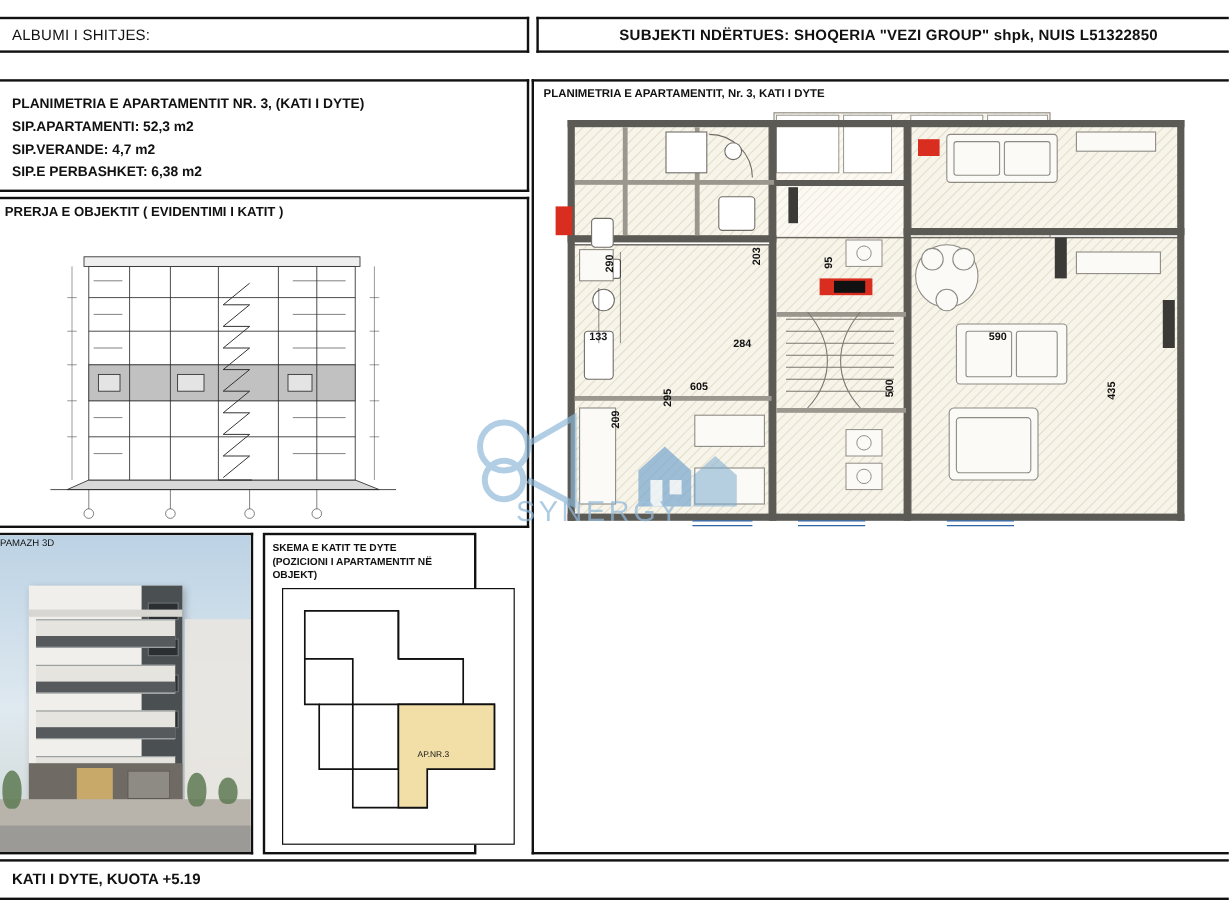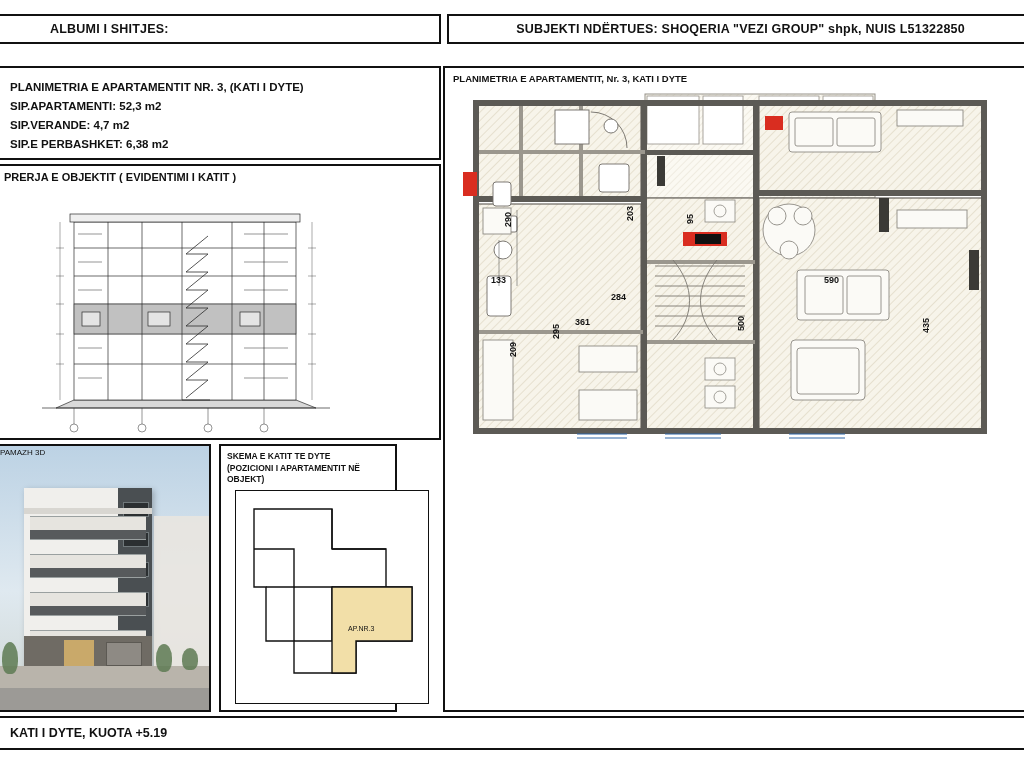--- a/index.html
+++ b/index.html
@@ -10,21 +10,21 @@
     color:#111;
   }
   #sheet{position:relative;width:1024px;height:768px;background:#fff;}
 
   
   .hdr-left{
     position:absolute;left:-4px;top:14px;width:445px;height:30px;
     border:2px solid #111;border-left:none;background:#fff;
     display:flex;align-items:center;padding-left:14px;box-sizing:border-box;
   }
-  .hdr-left span{font-size:12.5px;font-weight:bold;letter-spacing:.2px;margin-left:40px;}
+  .hdr-left span{font-size:12.5px;font-weight:normal;letter-spacing:.2px;}
   .hdr-right{
     position:absolute;left:447px;top:14px;width:585px;height:30px;
     border:2px solid #111;border-right:none;background:#fff;
     display:flex;align-items:center;justify-content:center;box-sizing:border-box;
   }
   .hdr-right span{font-size:12.5px;font-weight:bold;letter-spacing:.2px;}
 
   
   .box{position:absolute;border:2px solid #111;background:#fff;box-sizing:border-box;}
 
@@ -375,29 +375,45 @@
           <line x1="40" y1="150" x2="40" y2="196"></line>
           <line x1="58" y1="120" x2="58" y2="196"></line>
         </g>
       </svg>
 
       
       <div class="dim v" style="left:44px;top:122px">290</div>
       <div class="dim v" style="left:166px;top:116px">203</div>
       <div class="dim v" style="left:226px;top:124px">95</div>
       <div class="dim" style="left:32px;top:185px">133</div>
-      <div class="dim" style="left:152px;top:202px">284</div>
+      <div class="dim" style="left:152px;top:191px">284</div>
       <div class="dim" style="left:365px;top:185px">590</div>
-      <div class="dim" style="left:116px;top:227px">361</div>
+      <div class="dim" style="left:116px;top:227px">605</div>
       <div class="dim v" style="left:92px;top:234px">295</div>
       <div class="dim v" style="left:49px;top:252px">209</div>
       <div class="dim v" style="left:277px;top:226px">500</div>
       <div class="dim v" style="left:462px;top:228px">435</div>
     </div>
 
   </div>
 
+  <div class="wm">
+    <svg width="270" height="110" viewBox="0 0 270 110">
+      <g stroke="#8fb8d8" fill="none" stroke-width="5" opacity="0.8">
+        <circle cx="38" cy="42" r="20"></circle>
+        <circle cx="38" cy="70" r="16"></circle>
+        <path d="M58 40 L96 18 L96 90 L58 70" stroke-width="5"></path>
+      </g>
+      <g fill="#7aa9cd" opacity="0.85">
+        <path d="M150 62 L172 42 L194 62 L194 92 L150 92 Z"></path>
+        <path d="M196 66 L214 50 L232 66 L232 92 L196 92 Z" opacity="0.75"></path>
+        <rect x="160" y="70" width="10" height="22" fill="#eaf2f8"></rect>
+        <rect x="176" y="70" width="10" height="12" fill="#eaf2f8"></rect>
+      </g>
+      <text x="48" y="104" font-size="24" letter-spacing="3" font-family="Liberation Sans" fill="#8fb8d8" opacity="0.85">SYNERGY</text>
+    </svg>
+  </div>
 
   <div class="footer">
     <span>KATI I DYTE,   KUOTA +5.19</span>
   </div>
 
 </div>
 
 </body></html>

